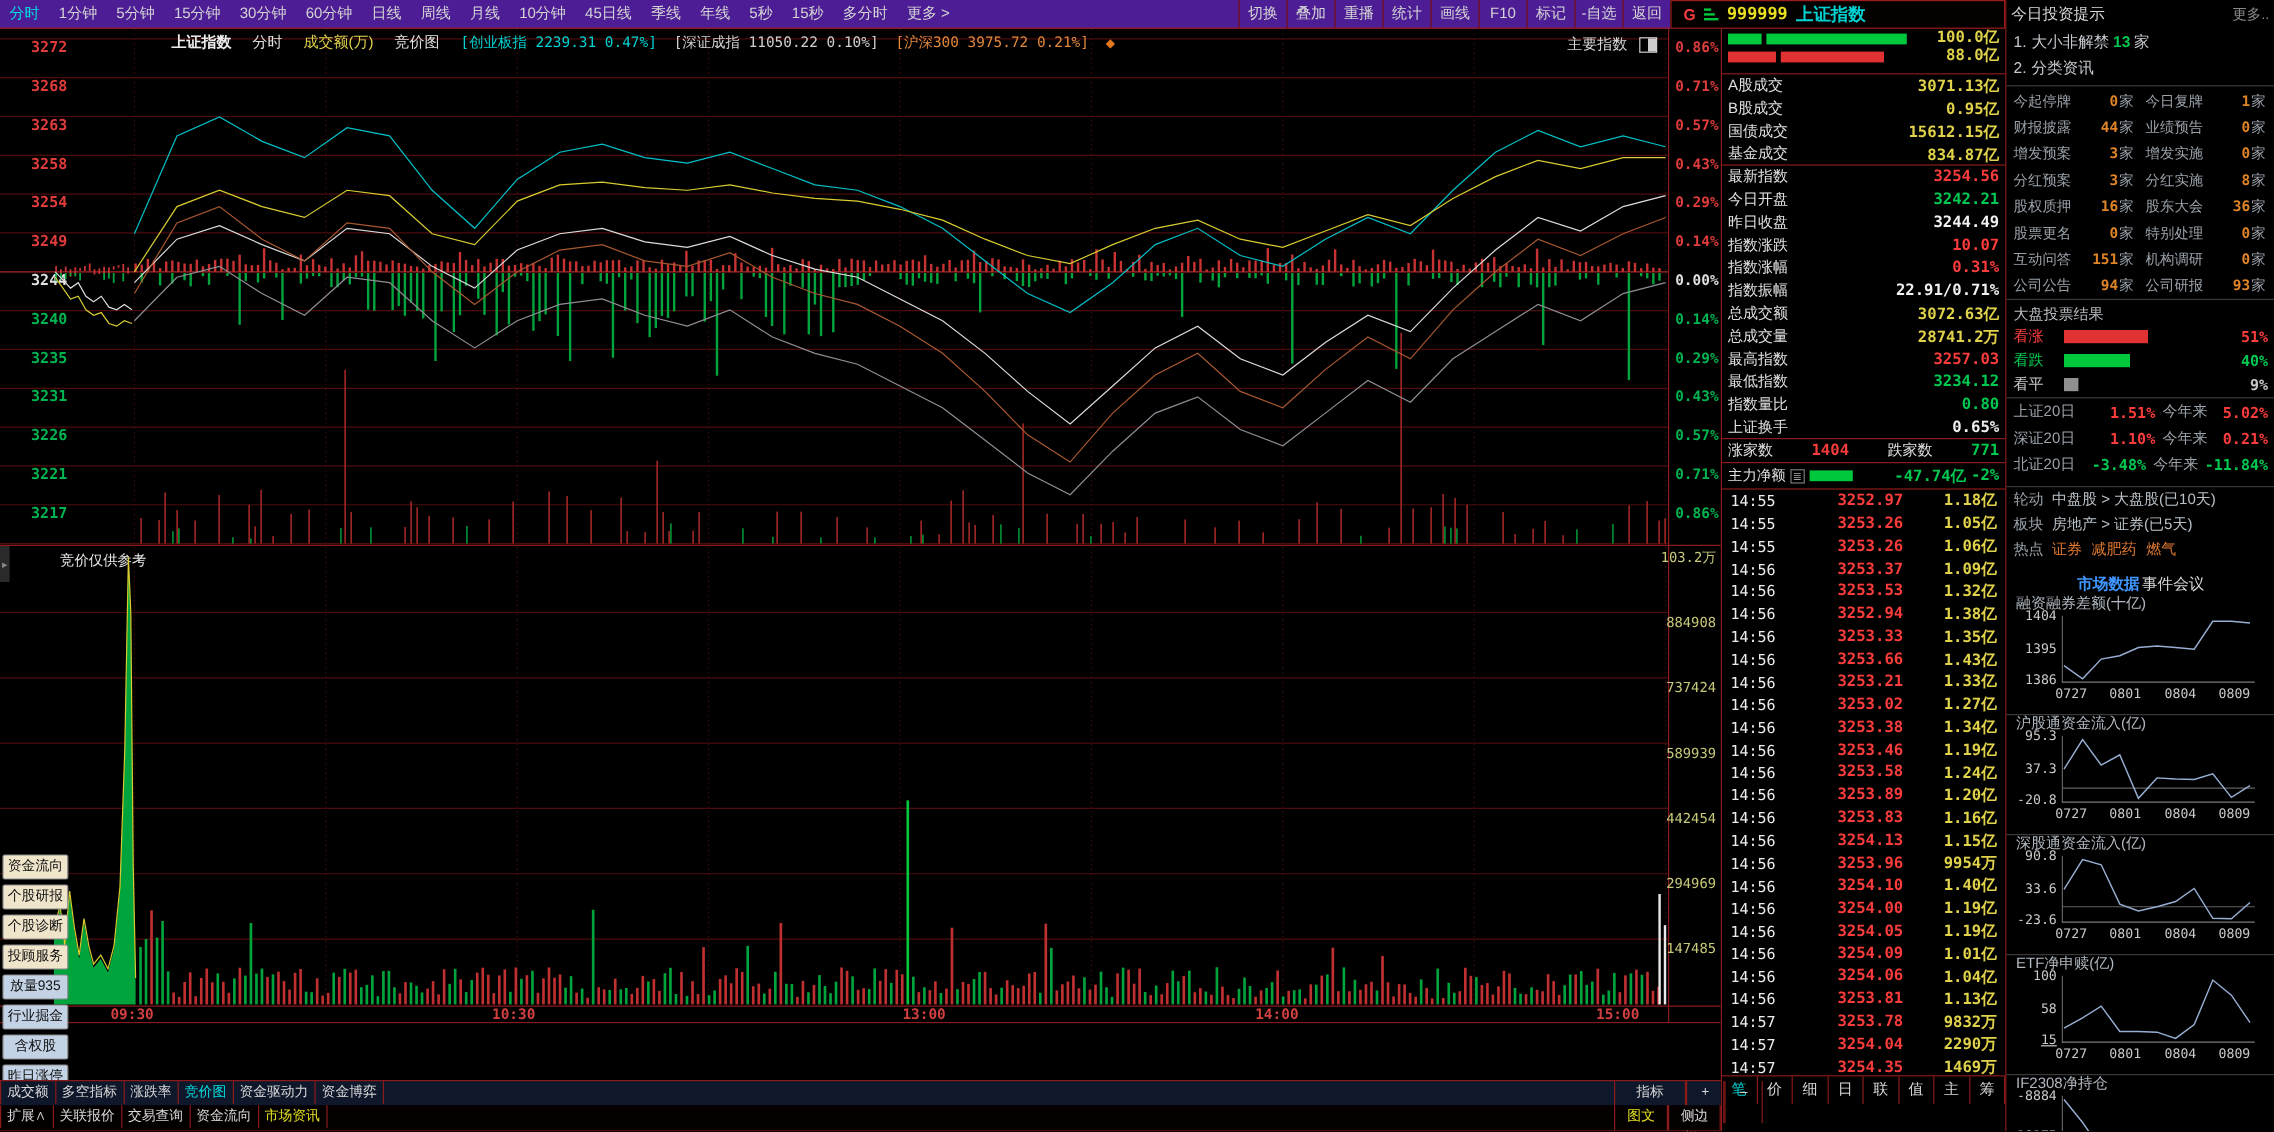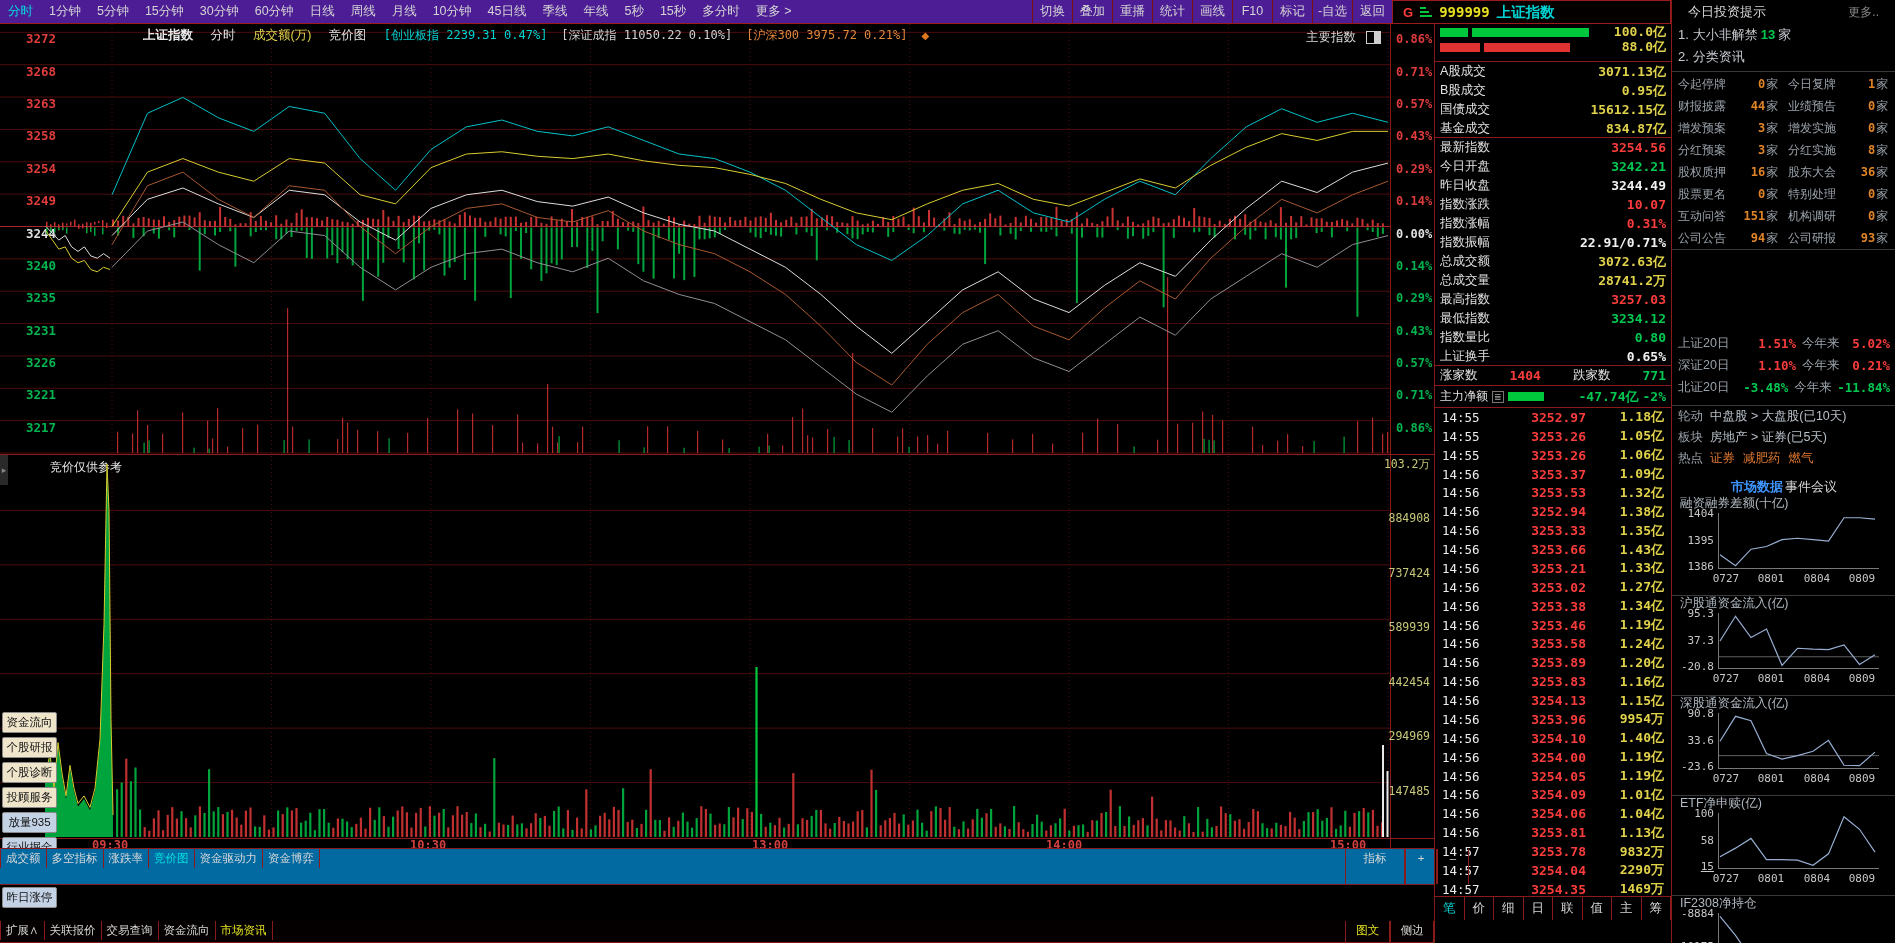--- a/index.html
+++ b/index.html
@@ -17,21 +17,21 @@
   #quote-header{position:absolute;left:1392px;top:0;width:279px;height:24px;border:1px solid #9b1c1c;
                 background:#050000;display:flex;align-items:center;gap:7px;padding-left:10px;box-sizing:border-box;}
   .gq{color:#fa3c3c;font-weight:bold;font-size:13px;}
   .sig{display:inline-flex;flex-direction:column;justify-content:center;}
   .sig i{display:block;height:2px;background:#00c83c;margin:1px 0;}
   .sig i:nth-child(1){width:6px;}.sig i:nth-child(2){width:9px;}.sig i:nth-child(3){width:12px;}
   .qcode{color:#e8e020;font-weight:bold;font-size:14px;}
   .qname{color:#00d2d2;font-weight:bold;font-size:14.5px;}
   
   #right-header{position:absolute;left:1671px;top:0;width:224px;height:24px;display:flex;justify-content:space-between;
-                align-items:center;padding:0 16px;box-sizing:border-box;font-size:13px;color:#d8d8d8;border-left:1px solid #8b1a1a;}
+                align-items:center;padding:0 4px;box-sizing:border-box;font-size:13px;color:#d8d8d8;border-left:1px solid #8b1a1a;}
   #right-header .more{color:#8a8a8a;font-size:12px;}
   
   #info-bar{position:absolute;left:0;top:25px;width:1392px;height:21px;line-height:21px;
             padding-left:143px;box-sizing:border-box;font-size:12.5px;white-space:nowrap;}
   #info-bar span{margin-right:14px;}
   .ib-name{color:#ececec;font-weight:bold;}
   .ib-mode,.ib-auction{color:#e2e2e2;}
   .ib-metric{color:#e0d24a;}
   .ib-bell{color:#e07820;font-size:10px;}
   #overlay-toggle{position:absolute;left:1306px;top:29px;height:16px;display:flex;align-items:center;gap:10px;
@@ -89,22 +89,22 @@
   .rot-l{color:#9aa2aa;margin-right:7px;}
   .rot-t{color:#b8c0c8;}
   .hot-i{color:#e07830;margin-right:8px;}
   .rp-tabs{display:flex;justify-content:center;gap:2px;height:22px;align-items:center;font-size:13px;}
   .rp-tab-a{color:#3f96ff;font-weight:bold;}
   .rp-tab-b{color:#d8d8d8;}
   .mc-title{height:15px;line-height:15px;font-size:12.5px;color:#b0b8c0;padding-left:2px;}
   .mc-ytick{position:absolute;width:42px;text-align:right;font-size:11px;color:#c8c8c8;font-family:"DejaVu Sans Mono",monospace;}
   .mc-xtick{position:absolute;width:36px;text-align:center;font-size:11px;color:#c8c8c8;font-family:"DejaVu Sans Mono",monospace;top:76px;}
   
-  #bottom-row1{position:absolute;left:0;top:848px;width:1434px;height:37px;border-top:1px solid #8b1a1a;
-               border-bottom:1px solid #8b1a1a;background:#0369a1;box-sizing:border-box;}
+  #bottom-row1{position:absolute;left:0;top:900px;width:1434px;height:37px;border-top:1px solid #8b1a1a;
+               border-bottom:1px solid #8b1a1a;background:#0f172a;box-sizing:border-box;}
   #bottom-row2{position:absolute;left:0;top:921px;width:1434px;height:22px;background:#050000;box-sizing:border-box;border-bottom:1px solid #8b1a1a;}
   .bcell{display:inline-block;padding:0 5px;line-height:19px;font-size:11.5px;color:#d8d8d8;
          border-right:1px solid #8b1a1a;vertical-align:top;}
   .bcell:first-child{border-left:1px solid #8b1a1a;}
   .bcell.cy{color:#00e0e0;}
   .bcell.yl{color:#e0e020;}
   .bright{position:absolute;left:1325px;top:0;display:flex;height:100%;padding-left:20px;}
   .bright .bcell{border-left:1px solid #8b1a1a;text-align:center;}
 </style>
 </head>
@@ -1384,20 +1384,38 @@
         </div>
         <div class="ev-row">
           <span class="ev-l">公司公告</span>
           <span class="ev-n">94</span>
           <span class="ev-j">家</span>
           <span class="ev-l ev-l2">公司研报</span>
           <span class="ev-n">93</span>
           <span class="ev-j">家</span>
         </div>
       </div>
+      <div class="rp-sec rp-div" style="top: 228px; height: 80px;">
+        <div class="vote-title">大盘投票结果</div>
+        <div class="vote-row">
+          <span class="vote-lab" style="color: rgb(250, 60, 60);">看涨</span>
+          <span class="vote-bar" style="width: 70.38px; background: rgb(224, 50, 50);"></span>
+          <span class="vote-pct" style="color: rgb(250, 60, 60);">51%</span>
+        </div>
+        <div class="vote-row">
+          <span class="vote-lab" style="color: rgb(0, 200, 80);">看跌</span>
+          <span class="vote-bar" style="width: 55.2px; background: rgb(0, 200, 60);"></span>
+          <span class="vote-pct" style="color: rgb(0, 200, 80);">40%</span>
+        </div>
+        <div class="vote-row">
+          <span class="vote-lab" style="color: rgb(200, 200, 200);">看平</span>
+          <span class="vote-bar" style="width: 12.42px; background: rgb(144, 144, 144);"></span>
+          <span class="vote-pct" style="color: rgb(200, 200, 200);">9%</span>
+        </div>
+      </div>
       <div class="rp-sec rp-div" style="top: 308px; height: 74px;">
         <div class="pd-row">
           <span class="pd-l">上证20日</span>
           <span class="pd-v1 c-red">1.51%</span>
           <span class="pd-m">今年来</span>
           <span class="pd-v2 c-red">5.02%</span>
         </div>
         <div class="pd-row">
           <span class="pd-l">深证20日</span>
           <span class="pd-v1 c-red">1.10%</span>

